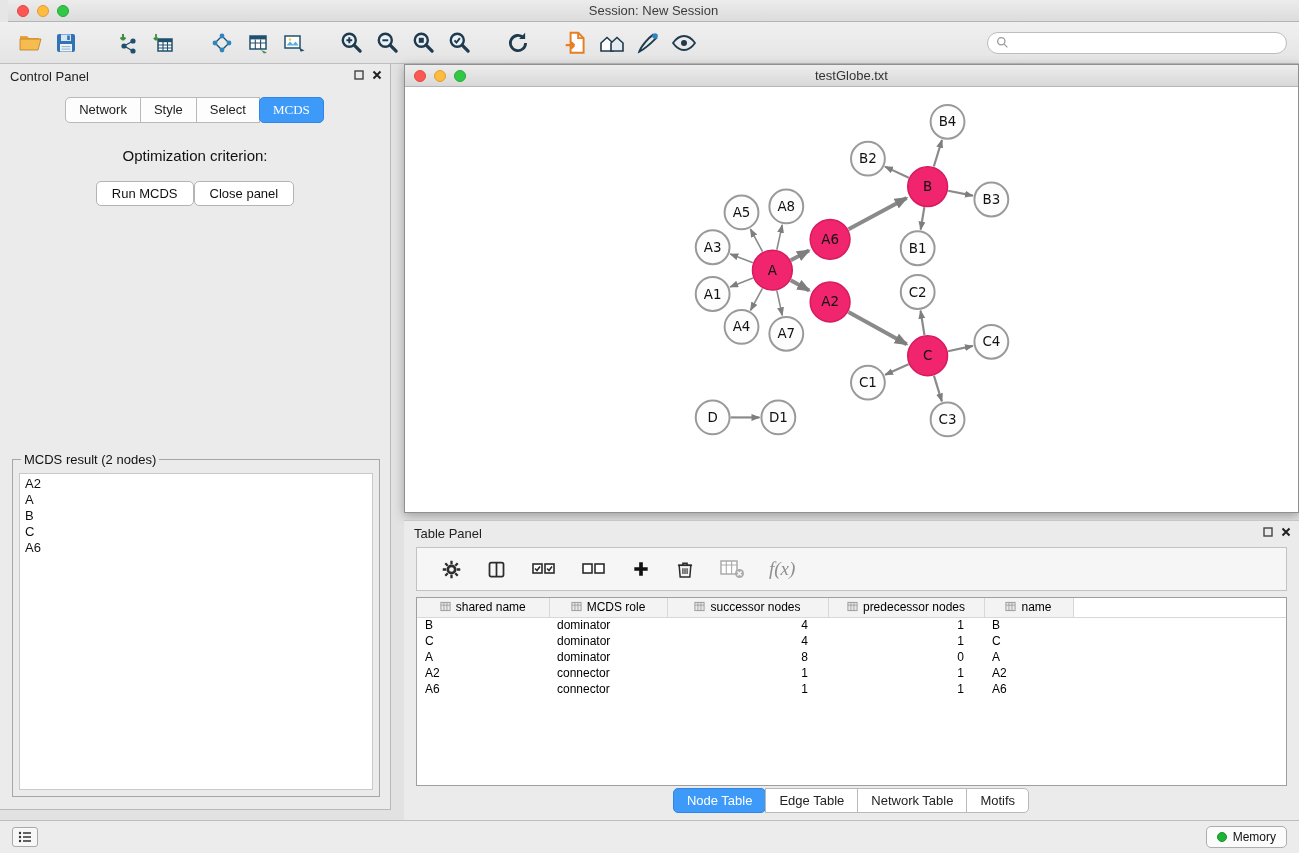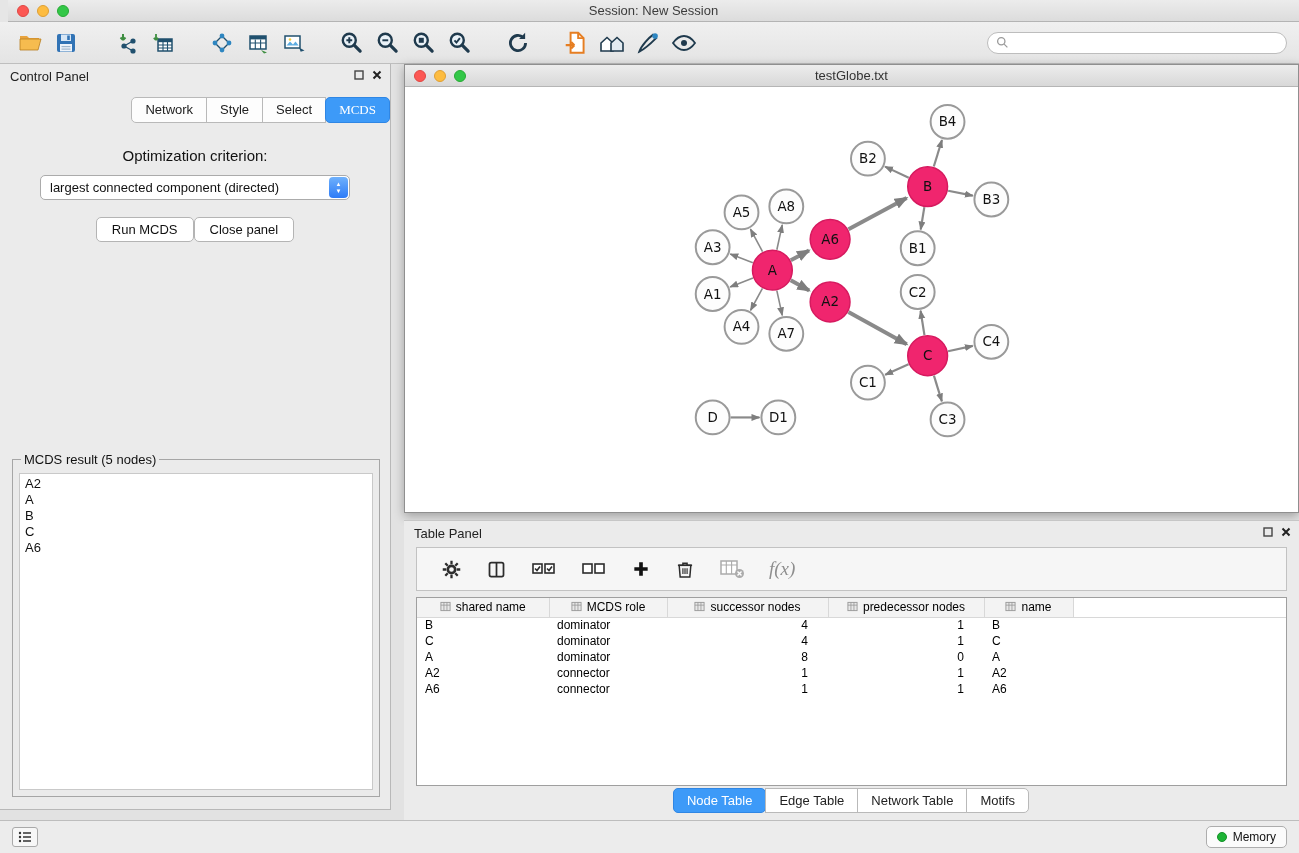--- a/index.html
+++ b/index.html
@@ -30,21 +30,21 @@
     font-family:"Liberation Sans",sans-serif; margin-left:5px; }
 
   
   .main { position:absolute; top:64px; left:0; right:0; bottom:33px; background:#E2E2E2; }
 
   
   .control-panel { position:absolute; left:0; top:0; bottom:10px; width:391px;
     background:#EBEBEB; border-right:1px solid #B8B8B8; border-bottom:1px solid #B8B8B8; }
   .panel-header { height:26px; line-height:26px; padding-left:10px; font-size:13px; color:#222; position:relative; }
   .ph-icons { position:absolute; right:8px; top:6px; display:flex; gap:8px; align-items:center; }
-  .cp-tabs { display:flex; justify-content:flex-end; margin-top:7px; }
+  .cp-tabs { display:flex; justify-content:center; margin-top:7px; }
   .cp-tab { font-size:13px; padding:4px 13px; background:#FDFDFD; border:1px solid #B9B9B9;
     margin-left:-1px; color:#222; cursor:default; }
   .cp-tab:first-child { border-radius:5px 0 0 5px; }
   .cp-tab:last-child  { border-radius:0 5px 5px 0;font-family:Liberation Serif, serif; }
   .cp-tab.active { background:#3D9AF8; color:#fff; border-color:#2F86E4; border-radius:5px; }
   .opt-label { text-align:center; margin-top:24px; font-size:15px; color:#111; }
   .criterion { margin:11px auto 0; width:310px; height:25px; background:#fff;
     border:1px solid #ABABAB; border-radius:5px; font-size:13px; color:#111;
     display:flex; align-items:center; padding-left:9px; position:relative; }
   .stepper { position:absolute; right:1px; top:1px; bottom:1px; width:19px; border-radius:4px;
@@ -282,35 +282,28 @@
 
     <div class="cp-tabs">
         <div class="cp-tab">Network</div>
         <div class="cp-tab">Style</div>
         <div class="cp-tab">Select</div>
         <div class="cp-tab active">MCDS</div>
       </div>
 
     <div class="opt-label">Optimization criterion:</div>
 
-    <div class="criterion">
-      <span>largest connected component (directed)</span>
-      <span class="stepper">
-          <span>▲</span>
-          <span>▼</span>
-        </span>
-    </div>
 
     <div class="cp-buttons">
       <button class="btn">Run MCDS</button>
       <button class="btn">Close panel</button>
     </div>
 
     <fieldset class="result-fieldset">
-      <legend>MCDS result (5 nodes)</legend>
+      <legend>MCDS result (2 nodes)</legend>
       <div class="result-list">
           <div class="result-item">A2</div>
           <div class="result-item">A</div>
           <div class="result-item">B</div>
           <div class="result-item">C</div>
           <div class="result-item">A6</div>
         </div>
     </fieldset>
   </div>
 

